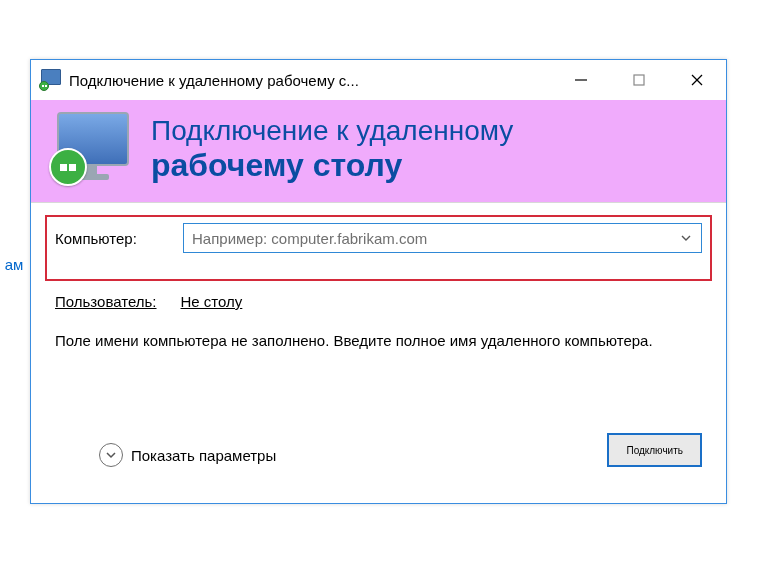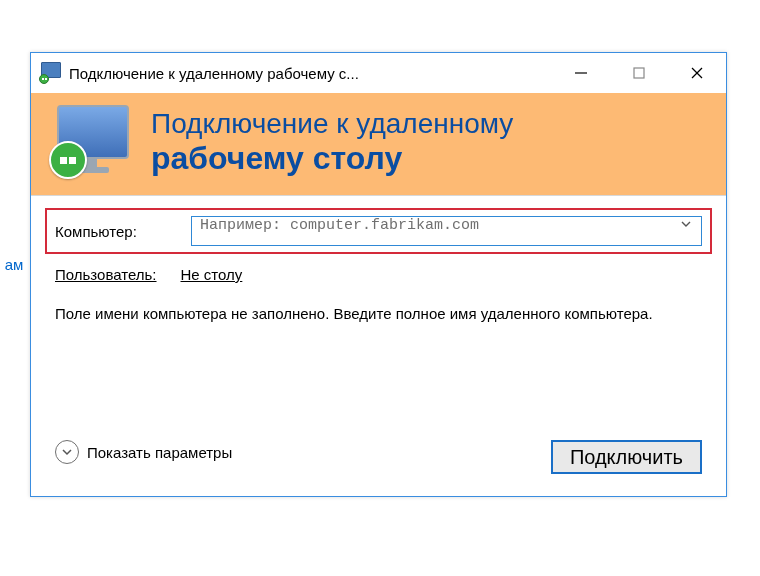--- a/index.html
+++ b/index.html
@@ -18,21 +18,21 @@
     top: 256px;
     color: #0066cc;
     font-size: 15px;
     width: 28px;
     text-align: center;
     overflow: hidden;
   }
   .dialog {
     position: absolute;
     left: 30px;
-    top: 52px;
+    top: 59px;
     width: 695px;
     height: 443px;
     background: #ffffff;
     border: 1px solid #3a8de0;
     box-shadow: 0 0 4px rgba(0,0,0,0.15);
     display: flex;
     flex-direction: column;
   }
   
   .titlebar {
@@ -89,21 +89,21 @@
     width: 58px;
     height: 100%;
     display: flex;
     align-items: center;
     justify-content: center;
     font-size: 16px;
   }
   .win-btn svg { display:block; }
   
   .banner {
-    background: #fdba74;
+    background: #f0abfc;
     border-bottom: 1px solid #d8d8d8;
     padding: 10px 20px 14px 20px;
     display: flex;
     align-items: center;
     gap: 20px;
   }
   .banner-icon {
     width: 80px;
     height: 78px;
     position: relative;
@@ -158,39 +158,38 @@
   
   .formbody {
     padding: 20px 24px 0 24px;
     flex: 1 1 auto;
     font-size: 15px;
     color: #000;
   }
   .field-row {
     display: flex;
     align-items: center;
-    gap: 32px;
-    margin-bottom: 0;
+    gap: 24px;
+    margin-bottom: 20px;
   }
   .highlight-box {
     border: 2px solid #d42a3a;
     padding: 6px 8px;
     margin: -8px -10px 10px -10px;
   }
   .label { width: 104px; }
   .combo {
     flex: 1 1 auto;
     height: 28px;
     border: 1px solid #2f88d6;
     display: flex;
-    align-items: flex-start;
+    align-items: center;
     padding: 0 8px;
     position: relative;
     background:#fff;
-    font-family:Liberation Mono, monospace;
   }
   .combo-placeholder {
     color: #707070;
     flex: 1 1 auto;
   }
   .combo-chevron {
     width: 14px; height: 14px;
   }
   .user-row {
     display:flex;
@@ -198,43 +197,44 @@
     margin: 12px 0 20px 0;
     text-decoration: underline;
   }
   .info-text {
     line-height: 1.45;
     margin-bottom: 22px;
   }
   
   .footer {
     display: flex;
-    align-items: flex-start;
-    padding: 0 24px 22px 24px;
+    align-items: flex-end;
+    padding: 0 24px 36px 24px;
+    margin-left: 44px;
   }
   .options-toggle {
     display: flex;
     align-items: center;
     gap: 8px;
     color: #000;
     font-size: 15px;
   }
   .circle-chevron {
     width: 22px; height: 22px;
     border: 1px solid #707070;
     border-radius: 50%;
     display: flex;
     align-items: center;
     justify-content: center;
   }
   .spacer { flex: 1 1 auto; }
   .btn {
     height: 30px;
     padding: 0 18px;
-    font-size: 20px;
+    font-size: 10px;
     background: #e9e9e9;
     border: 1px solid #a8a8a8;
     display: inline-flex;
     align-items: center;
     justify-content: center;
     margin-left: 10px;
   }
   .btn-primary {
     border: 2px solid #1a6fc7;
     padding: 0 17px;

